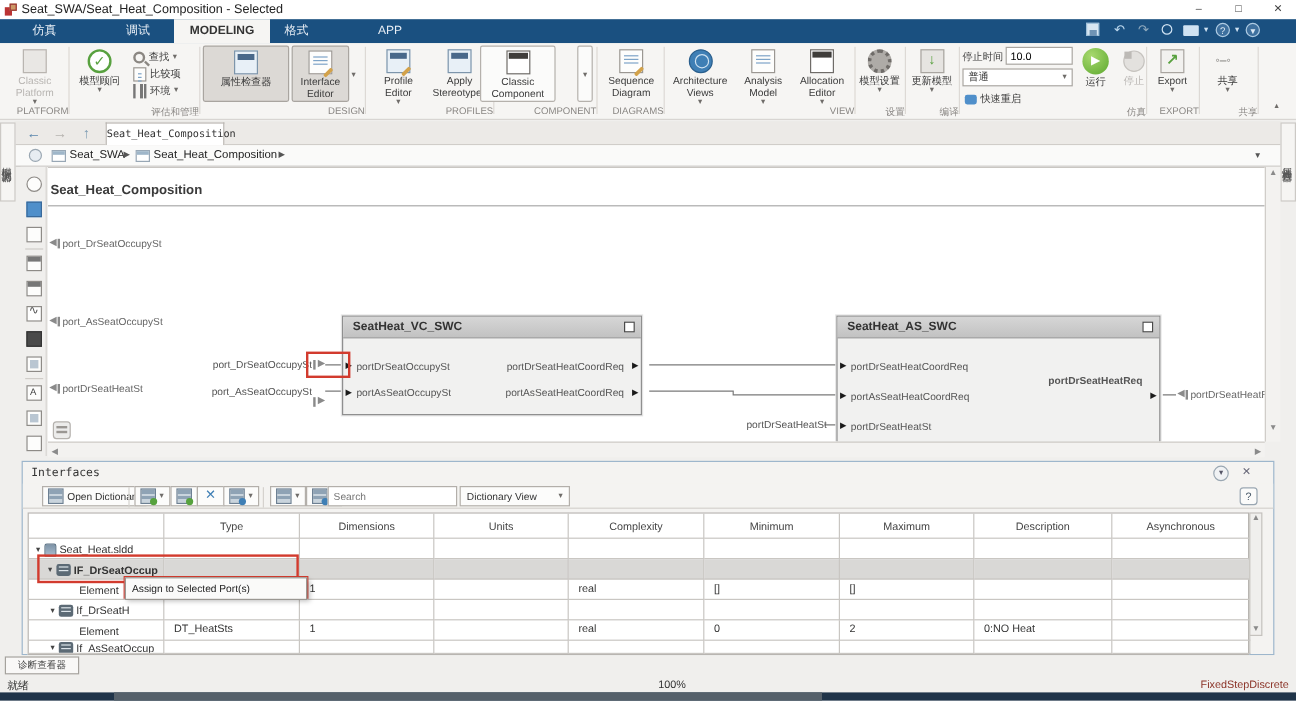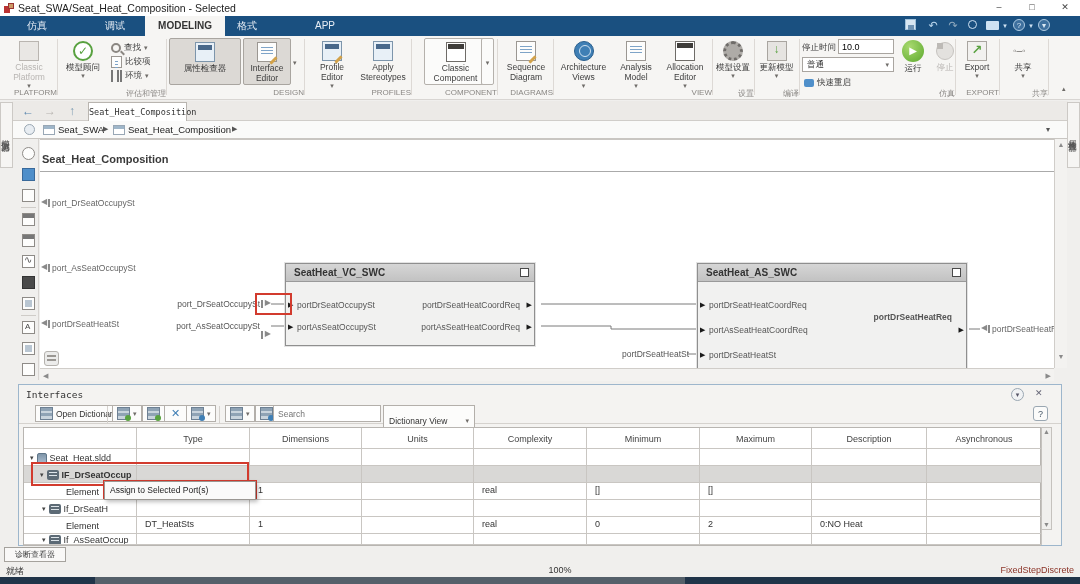--- a/index.html
+++ b/index.html
@@ -114,21 +114,21 @@
   .tico { width:13px; height:13px; position:relative; }
   .tico-stack { background:linear-gradient(#8fa3b5 30%, #c9d4dd 30%, #c9d4dd 45%, #8fa3b5 45%, #8fa3b5 72%, #c9d4dd 72%); border:1px solid #6d8093; }
   .tico-dot-g:after { content:""; position:absolute; right:-2px; bottom:-2px; width:6px; height:6px; border-radius:50%; background:#57a23e; }
   .tico-dot-b:after { content:""; position:absolute; right:-2px; bottom:-2px; width:6px; height:6px; border-radius:50%; background:#3f7fb5; }
   .tico-x { color:#3f7fb5; font-weight:bold; font-size:11px; line-height:13px; text-align:center; }
   .tsep { top:2px; width:1px; height:17px; background:#d5d2ce; }
   .searchbox { height:17px; border:1px solid #b3afaa; background:#fff; display:flex; align-items:center; }
   .searchbox input { border:none; outline:none; flex:1; font-size:8.5px; padding:0 4px; font-family:inherit; background:transparent; color:#333; }
   .mini-mag { width:9px; height:9px; border:1.5px solid #8a8a8a; border-radius:50%; position:relative; margin-right:4px; flex:none; }
   .mini-mag:after { content:""; position:absolute; left:6px; top:6px; width:4px; height:1.5px; background:#8a8a8a; transform:rotate(45deg); }
-  .viewsel { height:17px; border:1px solid #b3afaa; background:#fcfcfb; display:flex; align-items:center; justify-content:space-between; font-size:8.5px; color:#333; padding:15px 5px; }
+  .viewsel { height:17px; border:1px solid #b3afaa; background:#fcfcfb; display:flex; align-items:center; justify-content:space-between; font-size:8.5px; color:#333; padding:0 5px; }
   .iftable { left:4px; top:42px; width:1018px; background:#fff; border:1px solid #b8b5b1; }
   .trow { display:grid; grid-template-columns:113px 113px 112px 112px 113px 113px 112px 115px 115px; }
   .trow > div { border-right:1px solid #c9c6c2; border-bottom:1px solid #c9c6c2; font-size:9px; color:#333; padding:2px 0 0 8px; overflow:hidden; white-space:nowrap; height:100%; }
   .thead > div { text-align:center; padding-left:0; color:#444; height:21px; line-height:18px; }
   .trow.hl > div { background:#d9d8d6; }
   .namecell { display:flex; align-items:center; gap:3px; }
   .exp { font-size:7px; color:#444; flex:none; }
   .ic-sldd { width:10px; height:11px; flex:none; background:linear-gradient(#7e94a8,#a9bcce); border:1px solid #5f7689; border-radius:2px 2px 1px 1px; }
   .ic-if { width:12px; height:10px; flex:none; background:#5c6a75; border-radius:2px; position:relative; }
   .ic-if:after { content:""; position:absolute; left:2px; top:2px; right:2px; height:1px; background:#dde4e9; box-shadow:0 3px 0 #dde4e9; }
@@ -229,21 +229,21 @@
       <span>Profile Editor</span>
       <span class="caret">▾</span>
     </div>
     <div class="ab bigbtn" style="left:358px;width:50px;">
       <span class="ico20 ic-grid"></span>
       <span>Apply Stereotypes</span>
     </div>
     <div class="ab grp-divider" style="left:411px;"></div>
     <div class="ab grp-label" style="left:304px;width:107px;">PROFILES</div>
 
-    <div class="ab bigbtn bbox" style="left:424px;width:63px;height:47px;">
+    <div class="ab bigbtn bbox" style="left:400px;width:63px;height:47px;">
       <span class="ico20 ic-win"></span>
       <span>Classic Component</span>
     </div>
     <div class="ab bbox caret" style="left:481px;top:2px;width:13px;height:47px;line-height:47px;text-align:center;">▾</div>
     <div class="ab grp-divider" style="left:497px;"></div>
     <div class="ab grp-label" style="left:411px;width:86px;">COMPONENT</div>
 
     <div class="ab bigbtn" style="left:500px;width:52px;">
       <span class="ico20 ic-doc">
           <span class="ic-pencil"></span>

